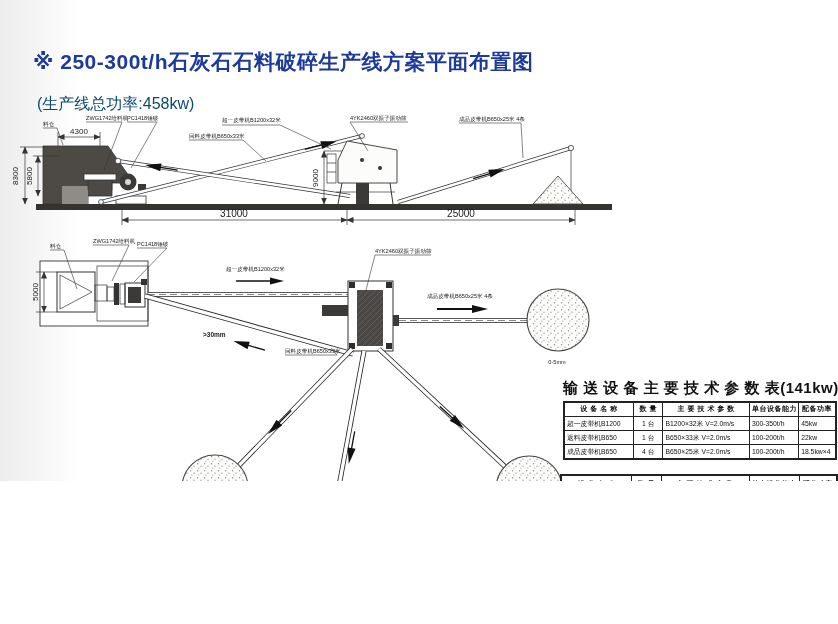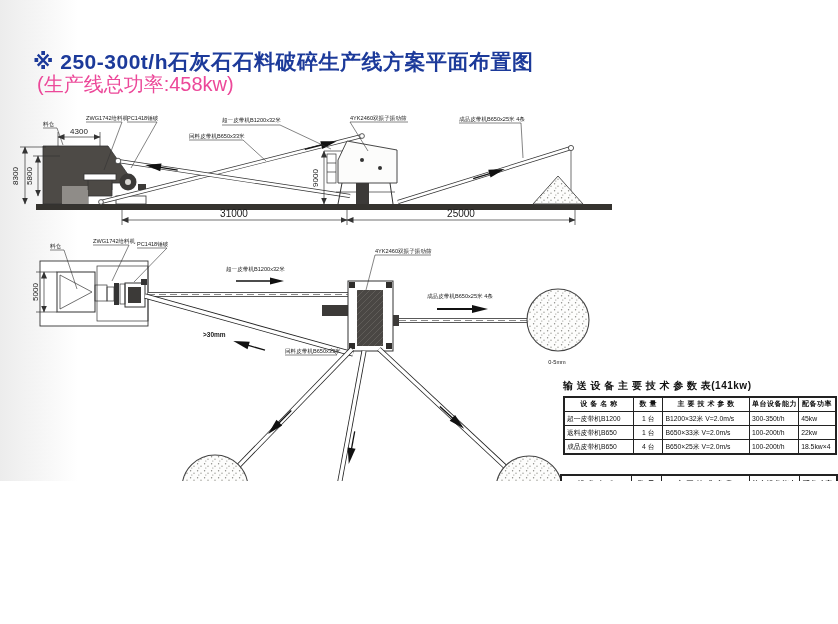--- a/index.html
+++ b/index.html
@@ -2,40 +2,40 @@
 <html><head>
 <meta charset="utf-8">
 <style>
   html,body{margin:0;padding:0;background:#fff;}
   .stage{position:relative;width:838px;height:481px;background:#fff;overflow:hidden;
          font-family:"Liberation Sans","DejaVu Sans",sans-serif;}
   .stage::before{content:"";position:absolute;left:0;top:0;bottom:0;width:78px;z-index:0;
          background:linear-gradient(90deg,#ececec,rgba(255,255,255,0));}
   .title{position:absolute;left:33px;top:48px;font-size:21px;font-weight:bold;
          color:#1c3a9a;letter-spacing:.5px;z-index:3;white-space:nowrap;}
-  .subtitle{position:absolute;left:37px;top:71px;font-size:20px;color:#ec4899;z-index:3;white-space:nowrap;}
+  .subtitle{position:absolute;left:37px;top:94px;font-size:16px;color:#0c4a6e;z-index:3;white-space:nowrap;}
   .drawing{position:absolute;left:0;top:0;z-index:1;}
   svg text{font-family:"Liberation Sans","DejaVu Sans",sans-serif;fill:#1a1a1a;}
   .lbl{font-size:5.6px;}
   .lbl6{font-size:6.5px;font-weight:bold;}
   .dim{font-size:8px;}
   .dimbig{font-size:10px;}
   .thin{stroke:#333;stroke-width:.7;fill:none;}
   .med{stroke:#333;stroke-width:1;fill:none;}
   .band-o{stroke:#222;stroke-width:5;fill:none;}
   .band-i{stroke:#fff;stroke-width:3.4;fill:none;}
   .band-c{stroke:#555;stroke-width:.7;fill:none;stroke-dasharray:7 4;}
   .ebd-o{stroke:#333;stroke-width:4;fill:none;}
   .ebd-i{stroke:#fff;stroke-width:2.6;fill:none;}
   .leader{stroke:#333;stroke-width:.6;fill:none;}
   .dimline{stroke:#333;stroke-width:.7;fill:none;}
   .tbl-wrap{position:absolute;z-index:2;}
   .t1{left:563px;top:379px;width:274px;}
   .t2{left:560px;top:474px;width:278px;}
-  .tbl-title{text-align:left;font-weight:bold;font-size:10px;letter-spacing:.5px;color:#111;margin-bottom:3px;white-space:nowrap;}
+  .tbl-title{text-align:left;font-weight:bold;font-size:15px;letter-spacing:.5px;color:#111;margin-bottom:3px;white-space:nowrap;}
   table.spec-table{border-collapse:collapse;width:100%;background:#fff;table-layout:fixed;border:2px solid #222;}
   table.spec-table th,table.spec-table td{border:1px solid #222;font-size:7px;padding:1px 2px;
         overflow:hidden;white-space:nowrap;height:11px;line-height:1.15;color:#111;}
   table.spec-table th{font-weight:bold;text-align:center;letter-spacing:.5px;}
   table.spec-table td{text-align:left;font-size:6.8px;}
   table.spec-table td:nth-child(2){text-align:center;}
   table.spec-table th:nth-child(1){width:26%;}
   table.spec-table th:nth-child(2){width:10%;}
   table.spec-table th:nth-child(3){width:33%;}
   table.spec-table th:nth-child(4){width:18%;}

